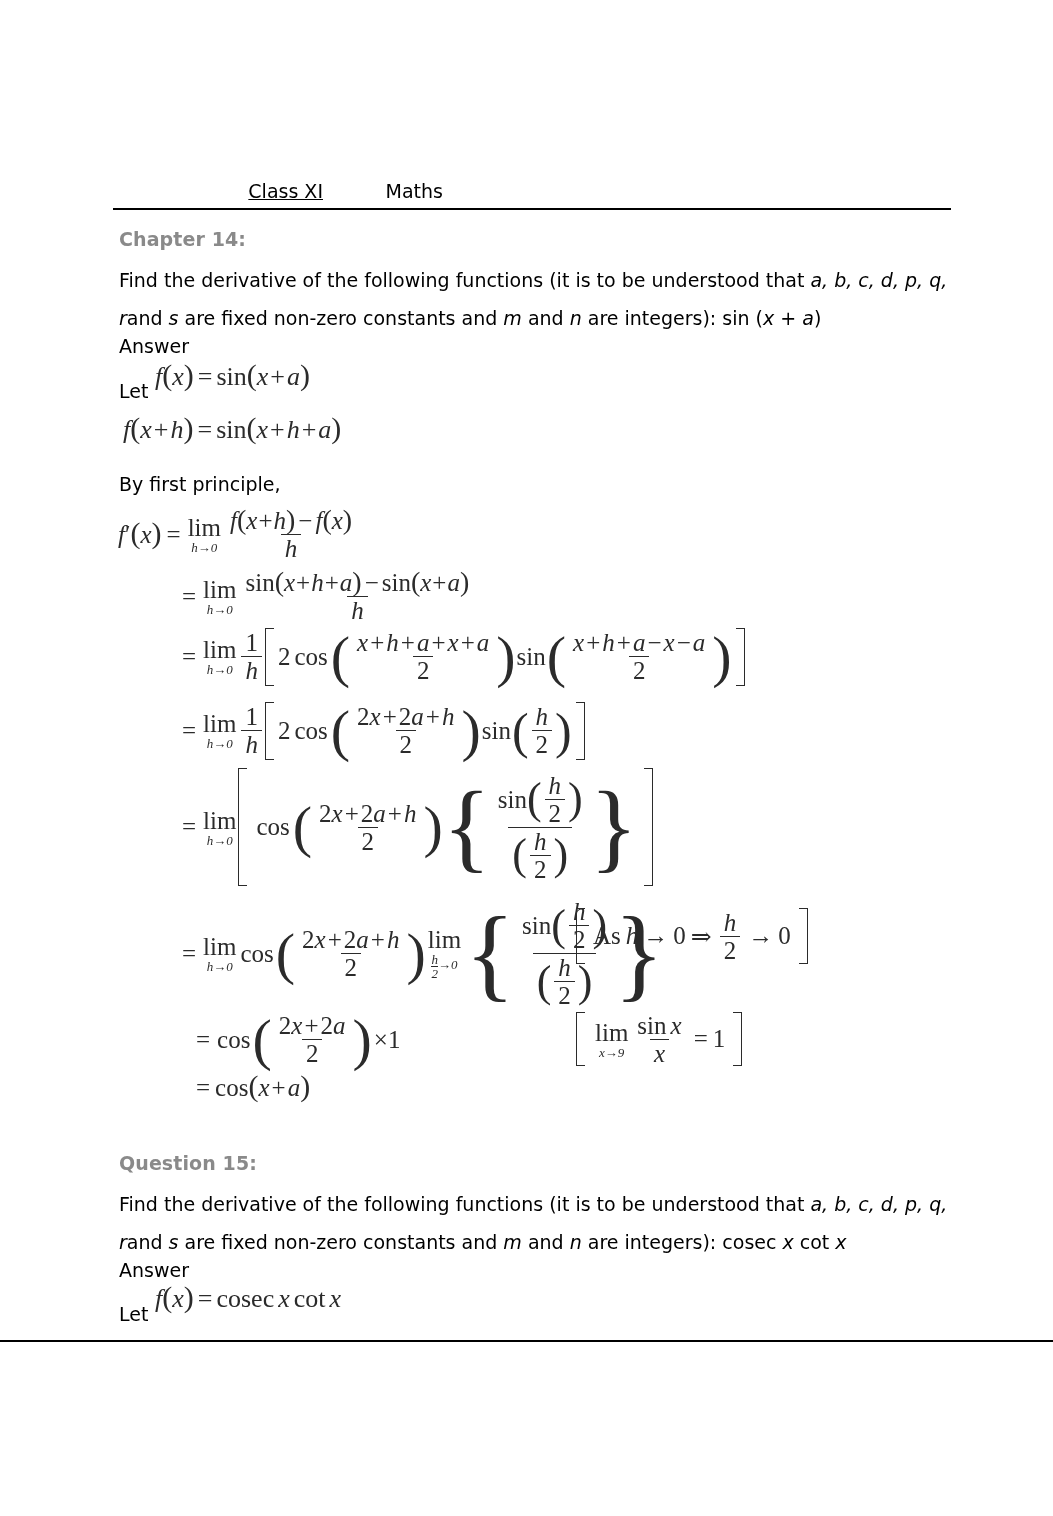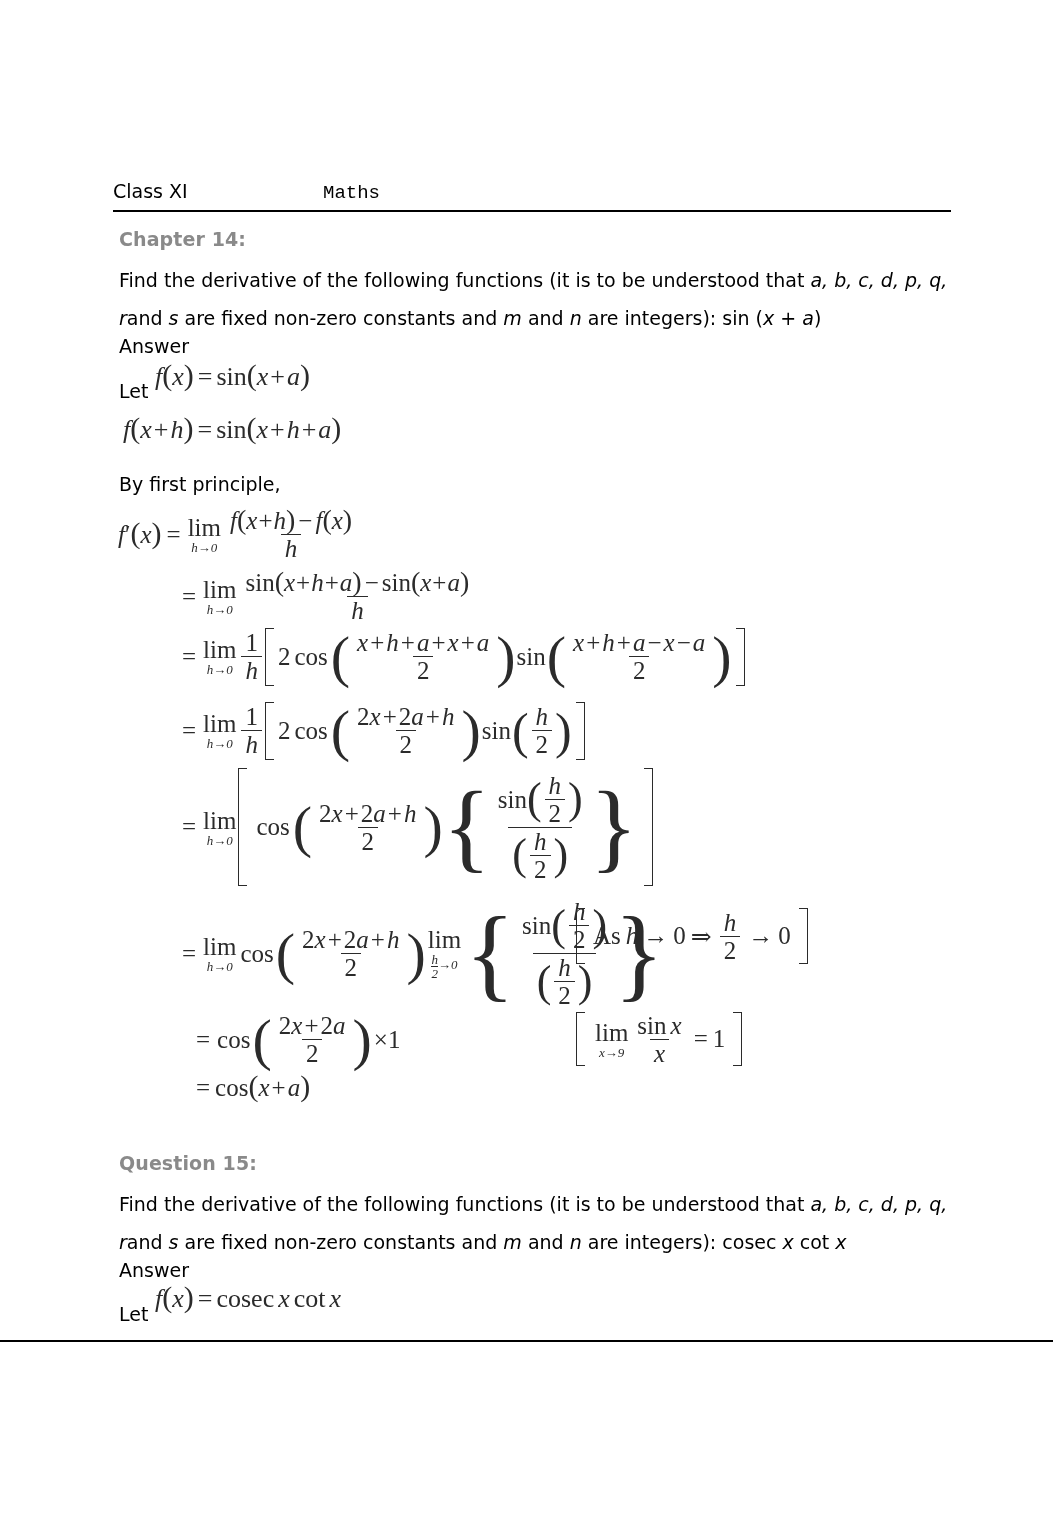--- a/index.html
+++ b/index.html
@@ -14,23 +14,23 @@
   .page { position:absolute; left:0; top:0; width:1053px; height:1516px; }
 
   
   .header {
     position:absolute; left:113px; top:180px; width:838px;
     display:flex; align-items:baseline;
     font-size:19px;
     border-bottom:2px solid #000;
     padding-bottom:6px;
   }
-  .header .h-left  { width:210px; text-align:left; }
+  .header .h-left  { width:210px; text-align:right;text-decoration:underline; }
   .header .h-mid   { flex:1; text-align:center; }
-  .header .h-right { width:120px; text-align:left;font-family:Liberation Mono, monospace; }
+  .header .h-right { width:120px; text-align:right; }
 
   
   .qlabel {
     position:absolute; left:119px;
     font-size:19px; font-weight:bold; color:#8a8a8a;
     letter-spacing:.1px;
   }
   .ptext {
     position:absolute; left:119px; width:836px;
     font-size:19px; line-height:38px; color:#000;

